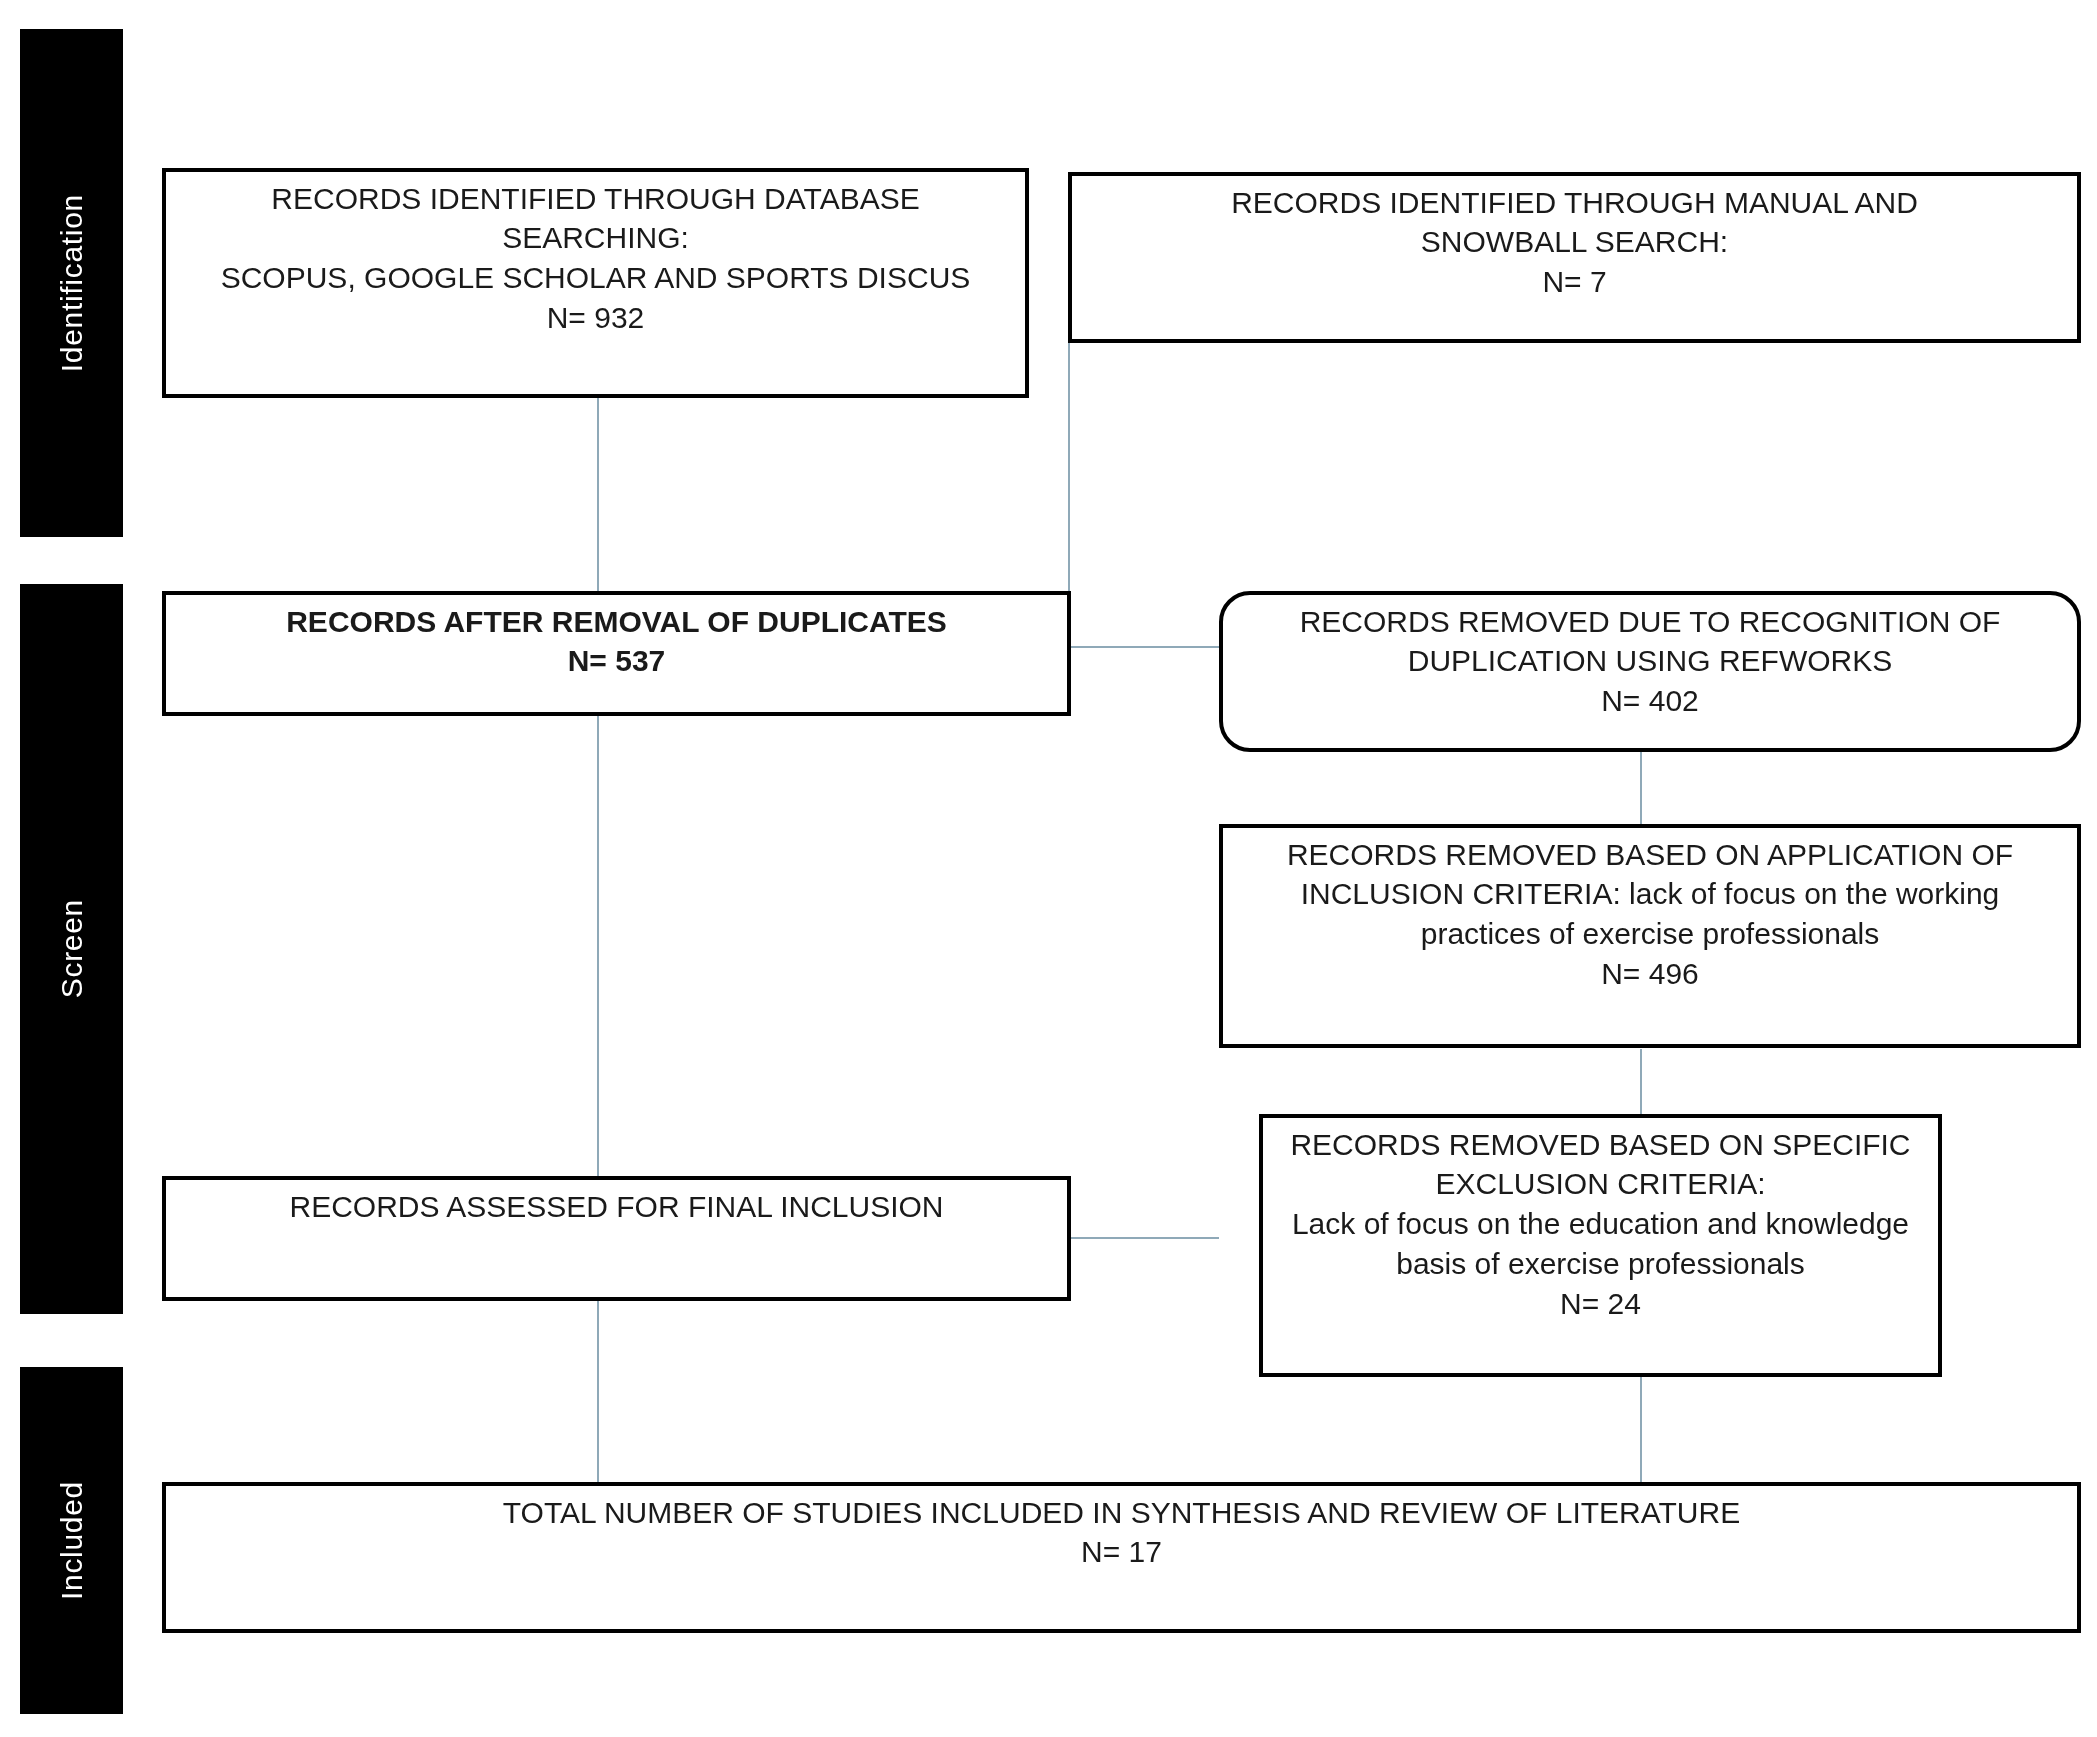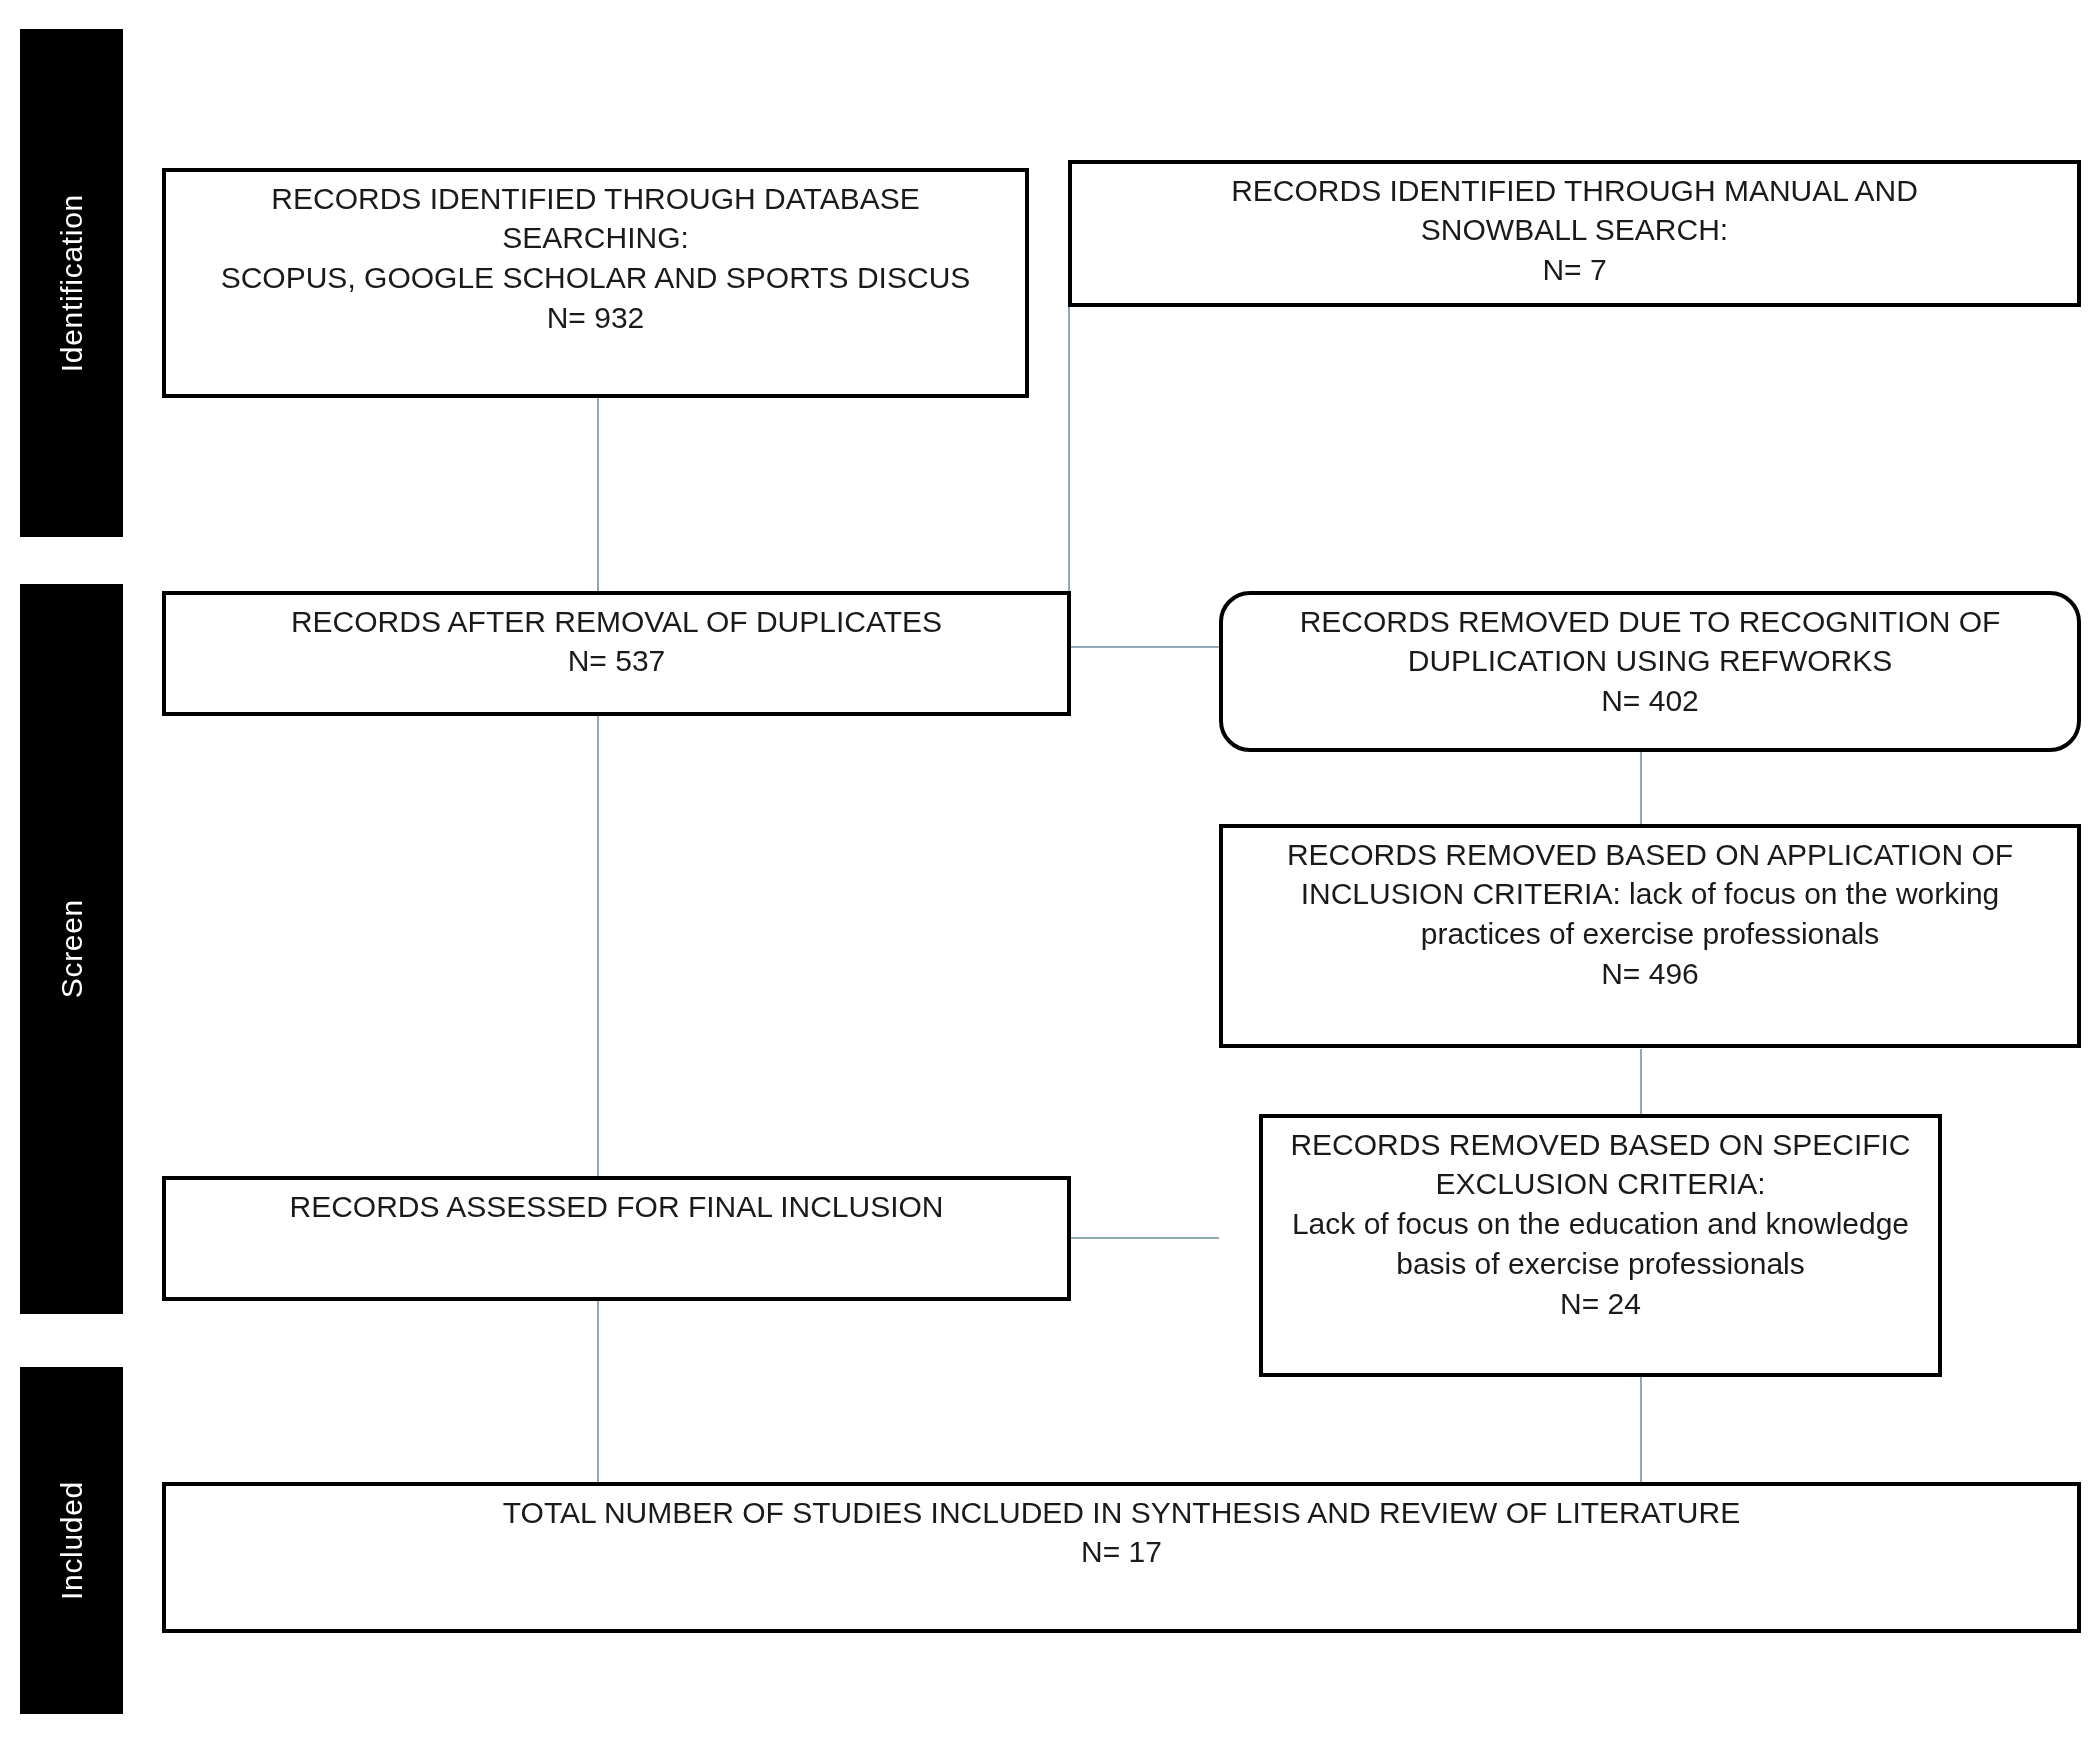--- a/index.html
+++ b/index.html
@@ -108,27 +108,27 @@
 
   <div class="connector v" style="left:1640px; top:1375px; height:109px;"></div>
 
   <div class="flow-box" style="left:162px; top:168px; width:867px; height:230px;">
     <span class="box-line">RECORDS IDENTIFIED THROUGH  DATABASE</span>
     <span class="box-line">SEARCHING:</span>
     <span class="box-line">SCOPUS, GOOGLE SCHOLAR AND SPORTS DISCUS</span>
     <span class="box-line">N= 932</span>
   </div>
 
-  <div class="flow-box" style="left:1068px; top:160px; width:1013px; height:147px;">
+  <div class="flow-box" style="left:1068px; top:172px; width:1013px; height:171px;">
     <span class="box-line">RECORDS IDENTIFIED THROUGH MANUAL AND</span>
     <span class="box-line">SNOWBALL SEARCH:</span>
     <span class="box-line">N= 7</span>
   </div>
 
-  <div class="flow-box" style="left:162px; top:591px; width:909px; height:125px;">
+  <div class="flow-box" style="left:162px; top:591px; width:909px; height:125px;font-weight:bold;">
     <span class="box-line">RECORDS AFTER REMOVAL OF DUPLICATES</span>
     <span class="box-line">N= 537</span>
   </div>
 
   <div class="flow-box" style="left:1219px; top:591px; width:862px; height:161px;border-radius:31px;">
     <span class="box-line">RECORDS REMOVED DUE TO RECOGNITION OF</span>
     <span class="box-line">DUPLICATION USING REFWORKS</span>
     <span class="box-line">N= 402</span>
   </div>
 

